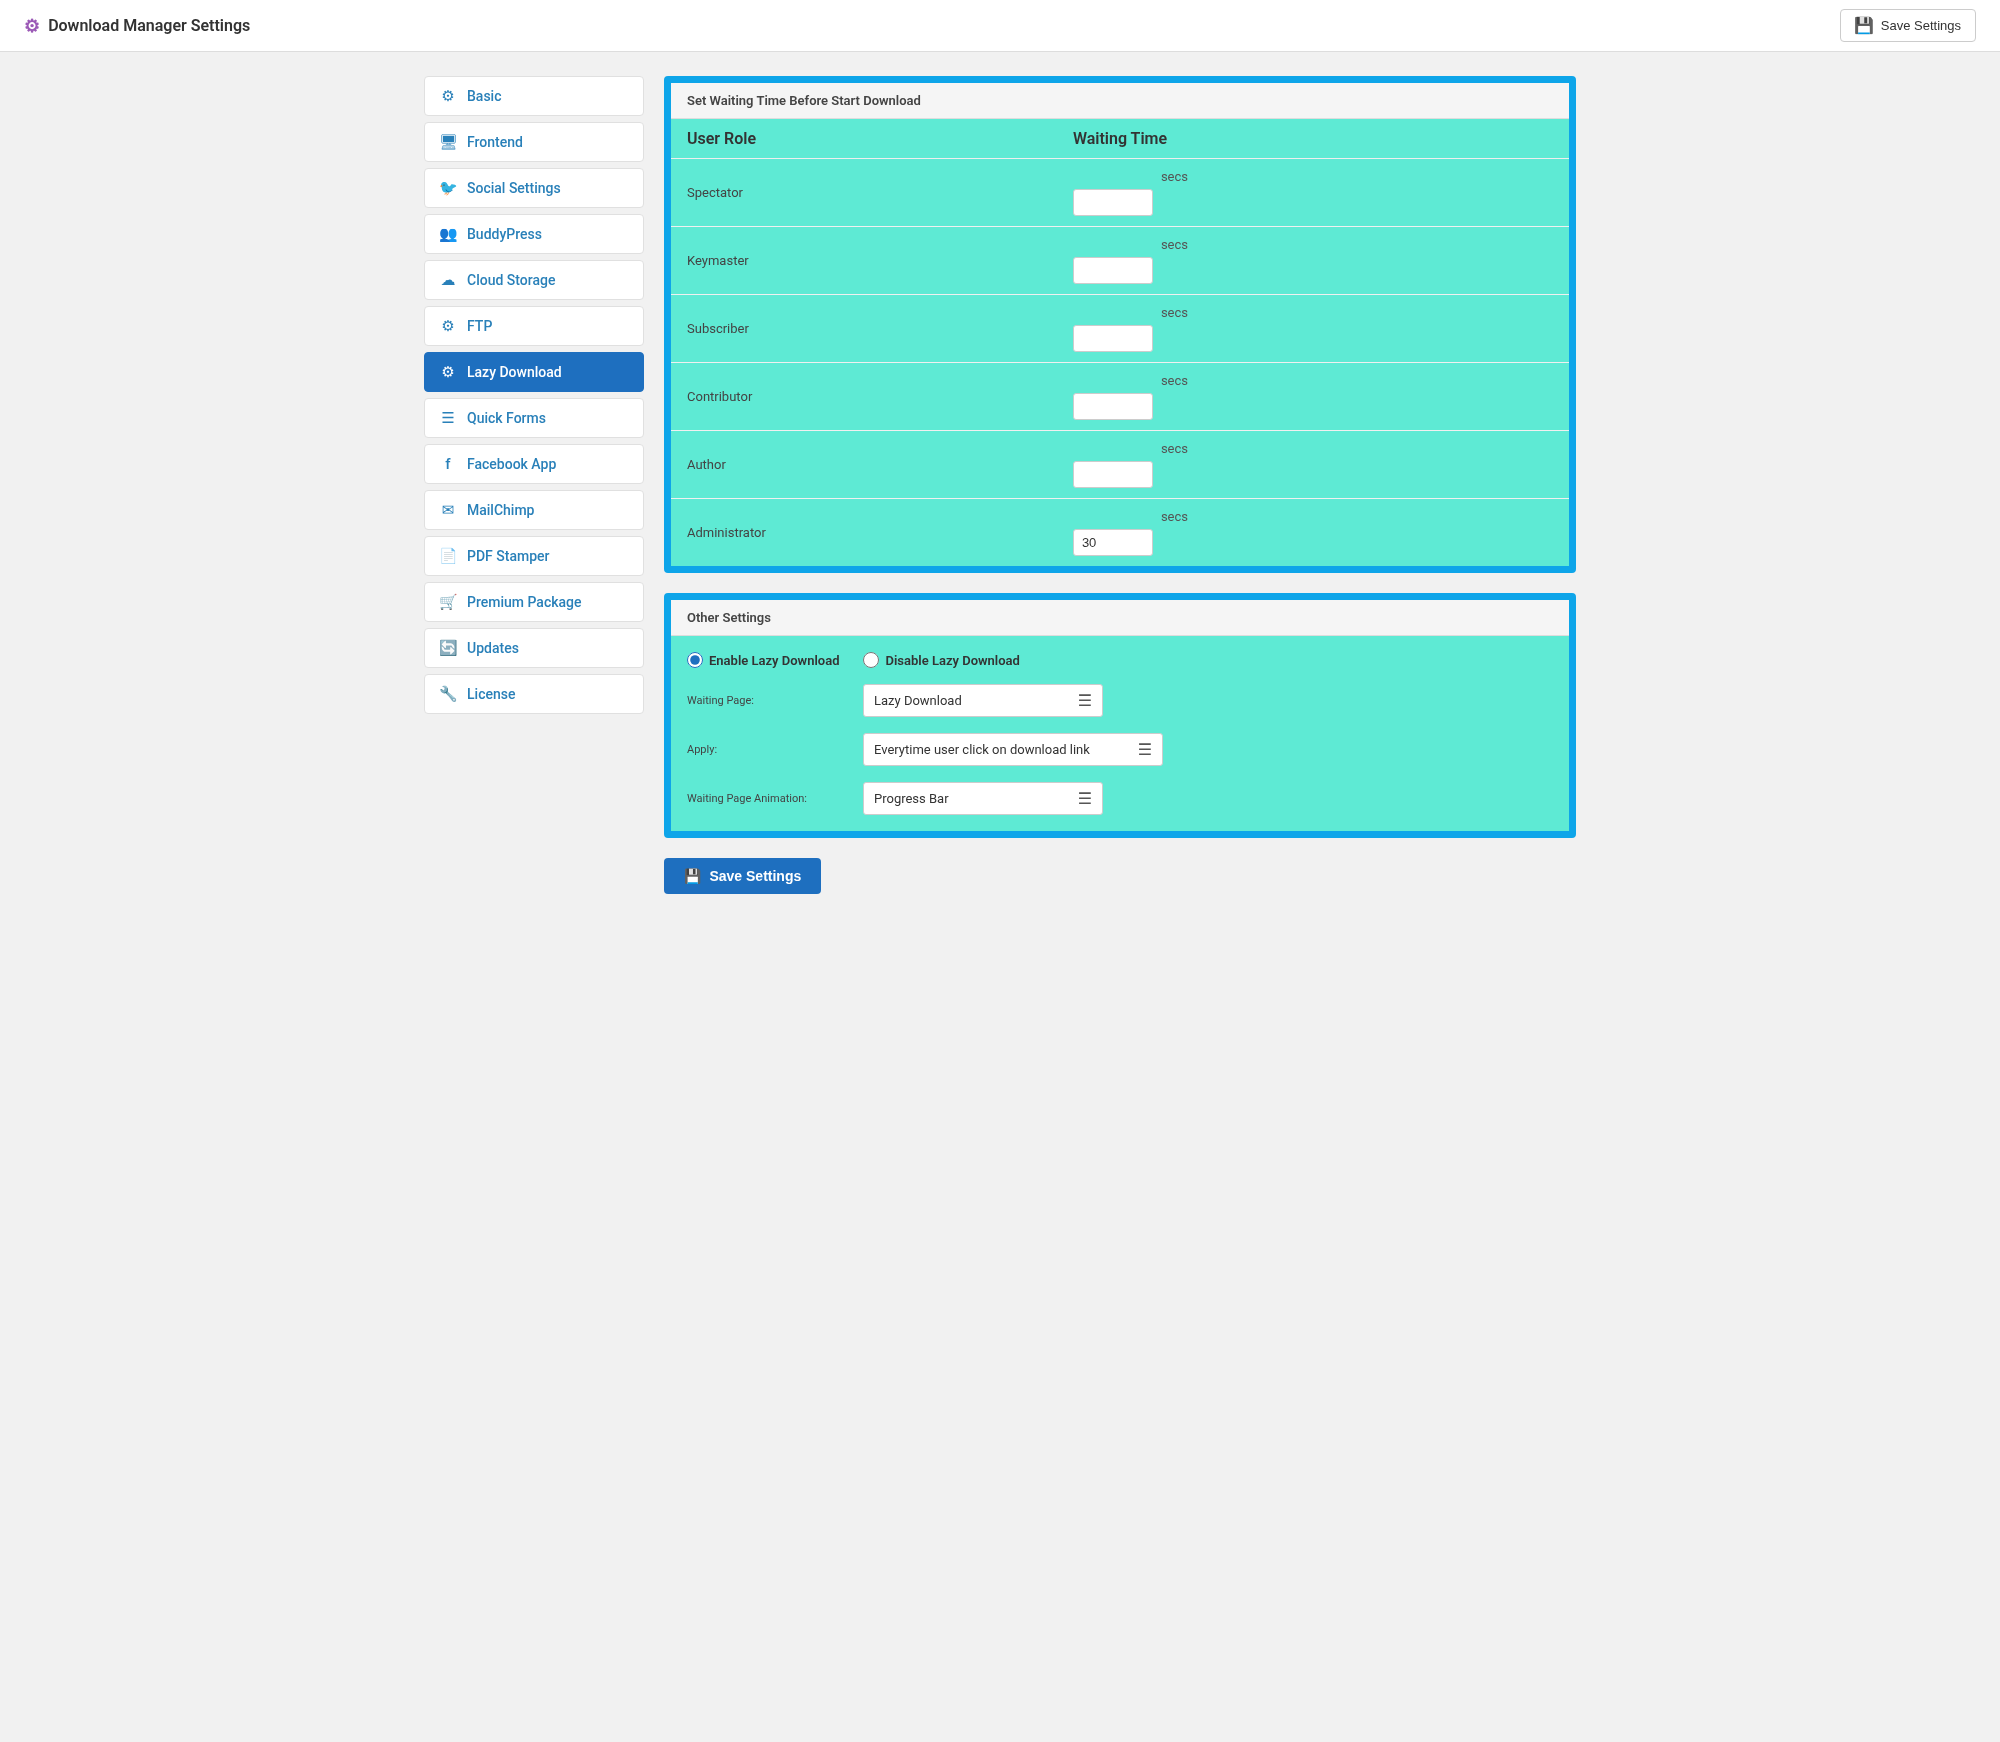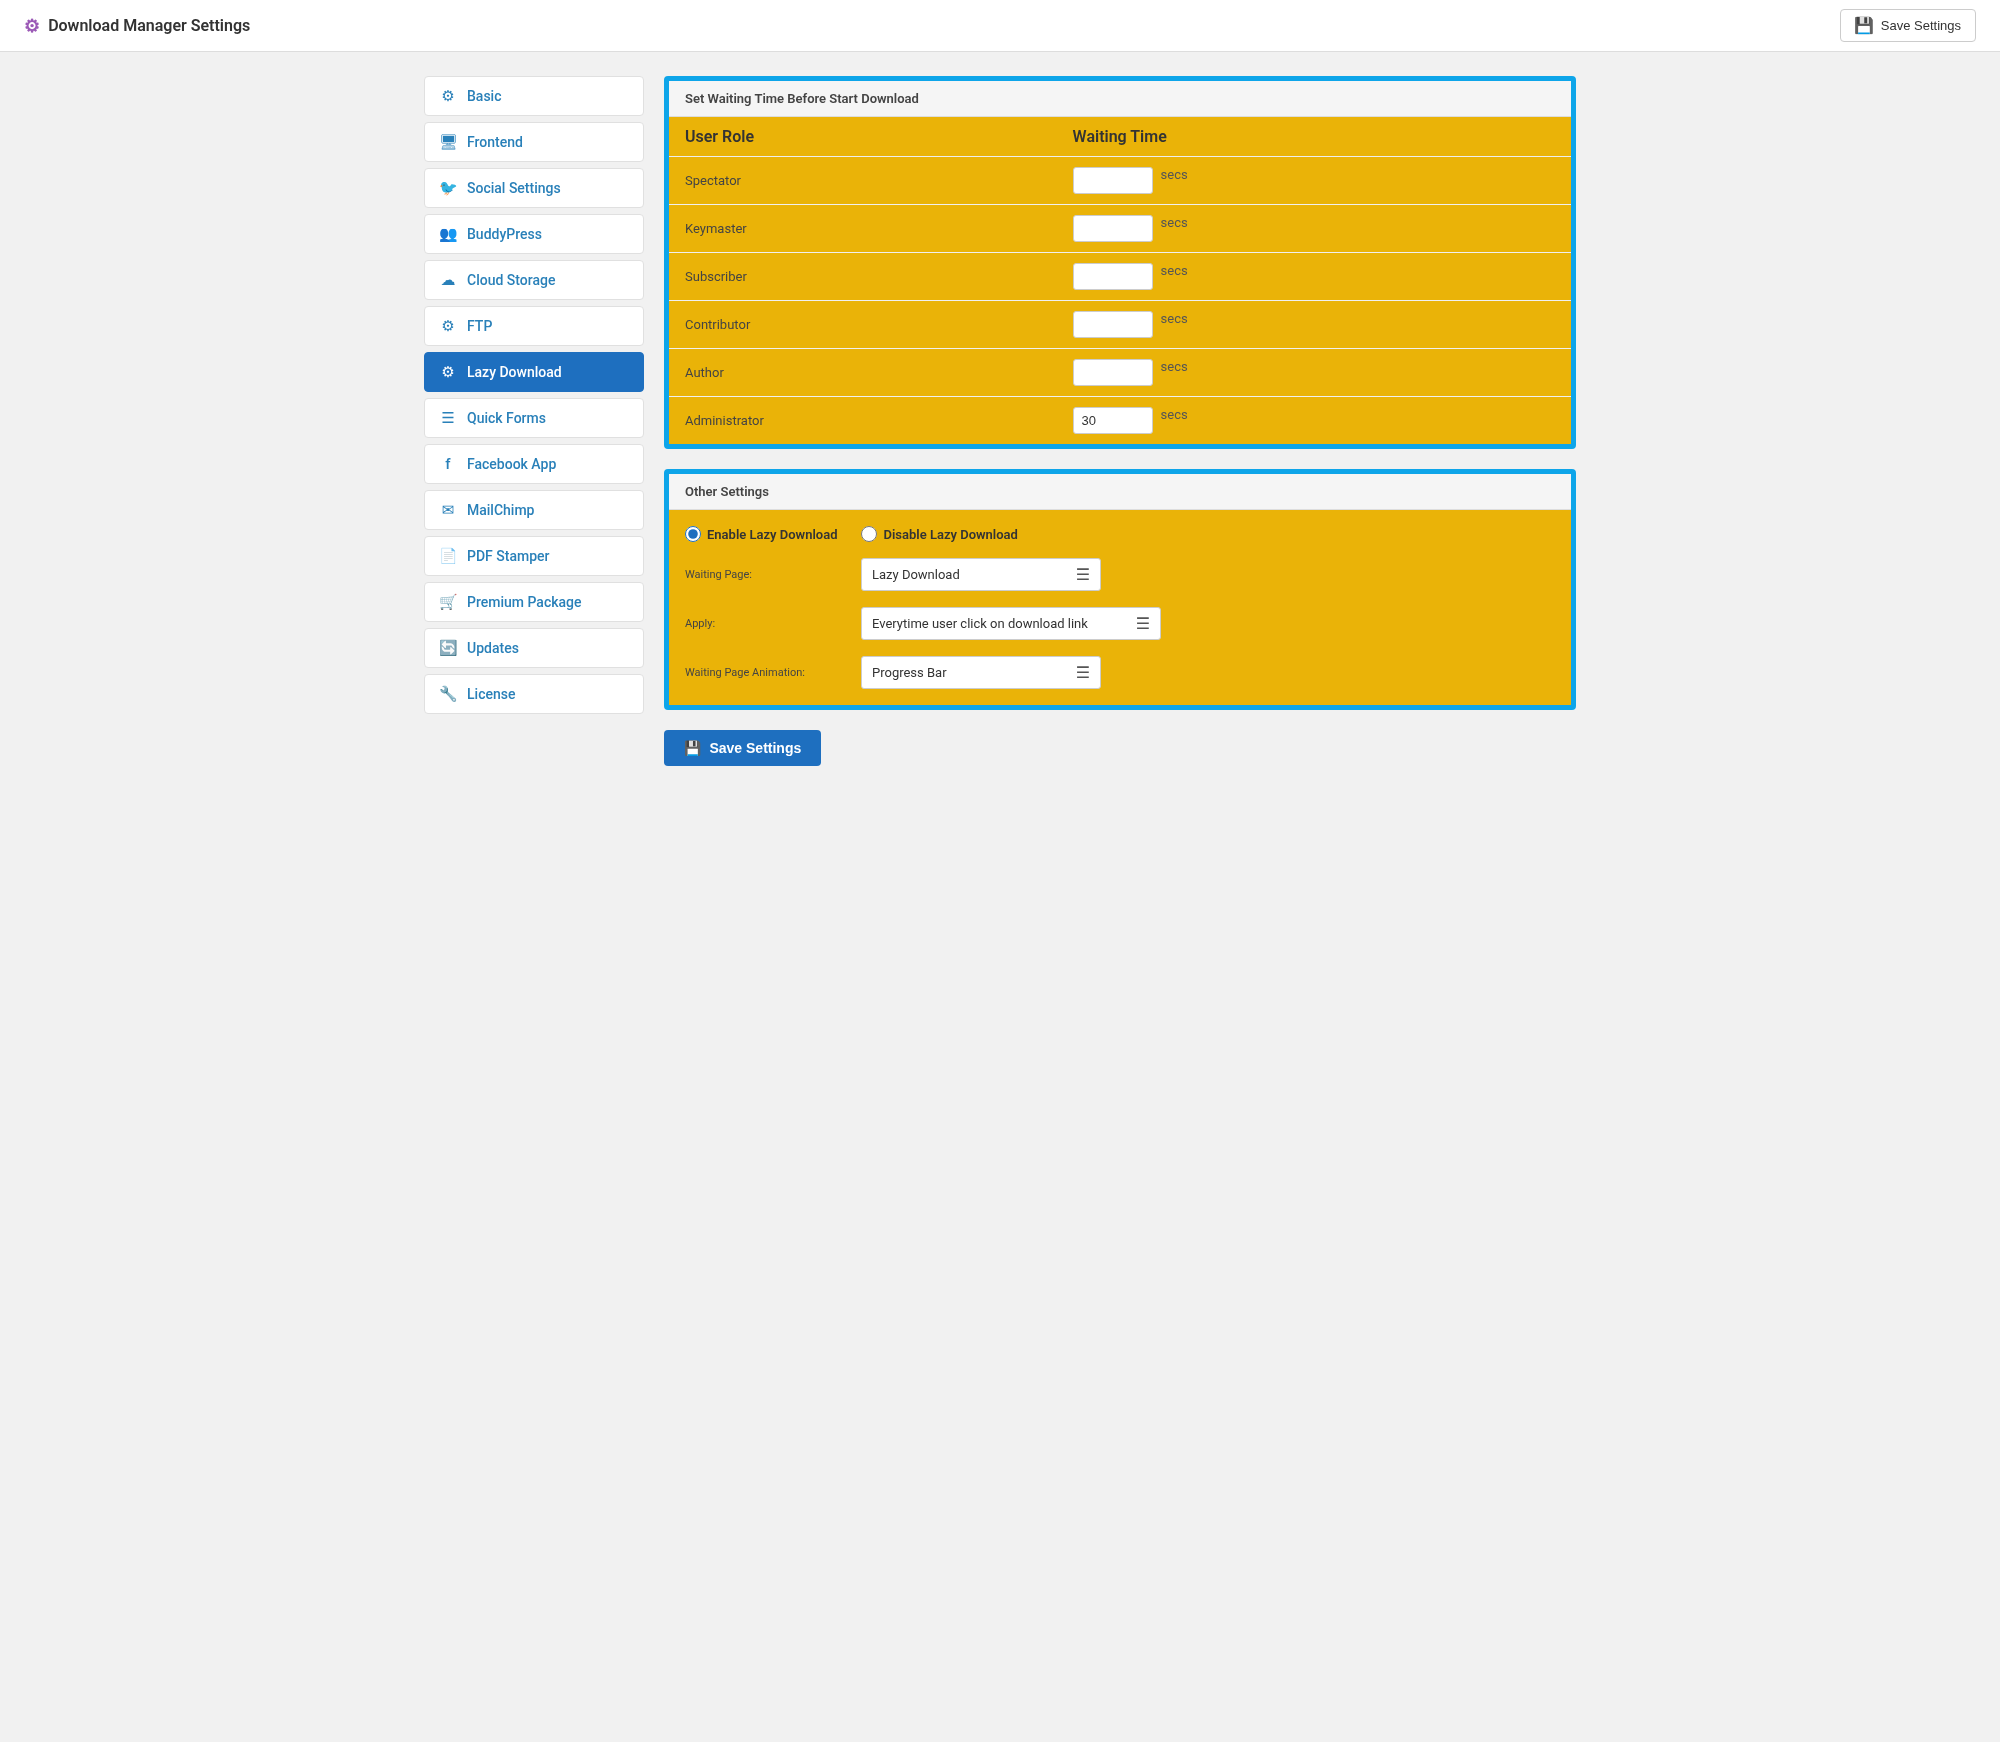--- a/index.html
+++ b/index.html
@@ -80,22 +80,22 @@
     
     .main-content {
       flex: 1;
       display: flex;
       flex-direction: column;
       gap: 20px;
     }
 
     
     .section-box {
-      background: #eab308;
-      border: 5px solid #0ea5e9;
+      background: #5eead4;
+      border: 7px solid #0ea5e9;
       border-radius: 4px;
       overflow: hidden;
     }
     .section-header {
       background: #f5f5f5;
       border-bottom: 1px solid #ddd;
       padding: 10px 16px;
       font-size: 13px;
       font-weight: 600;
       color: #444;
@@ -122,20 +122,21 @@
     }
     .wt-table tbody tr:last-child td { border-bottom: none; }
     .wt-input-cell { display: flex; gap: 8px; }
     .wt-input {
       width: 80px;
       padding: 5px 8px;
       border: 1px solid #ccc;
       border-radius: 3px;
       font-size: 13px;
       color: #333;
+      margin-top: 20px;
     }
     .secs-label { color: #555; font-size: 13px; }
 
     
     .other-settings-body { padding: 16px; display: flex; flex-direction: column; gap: 16px; }
     .radio-row { display: flex; align-items: flex-start; gap: 24px; }
     .radio-option { display: flex; align-items: center; gap: 6px; cursor: pointer; font-size: 13px; font-weight: 600; }
     .radio-option input[type="radio"] { accent-color: #1e6fbf; width: 16px; height: 16px; }
 
     .form-row { display: flex; align-items: center; gap: 16px; }

